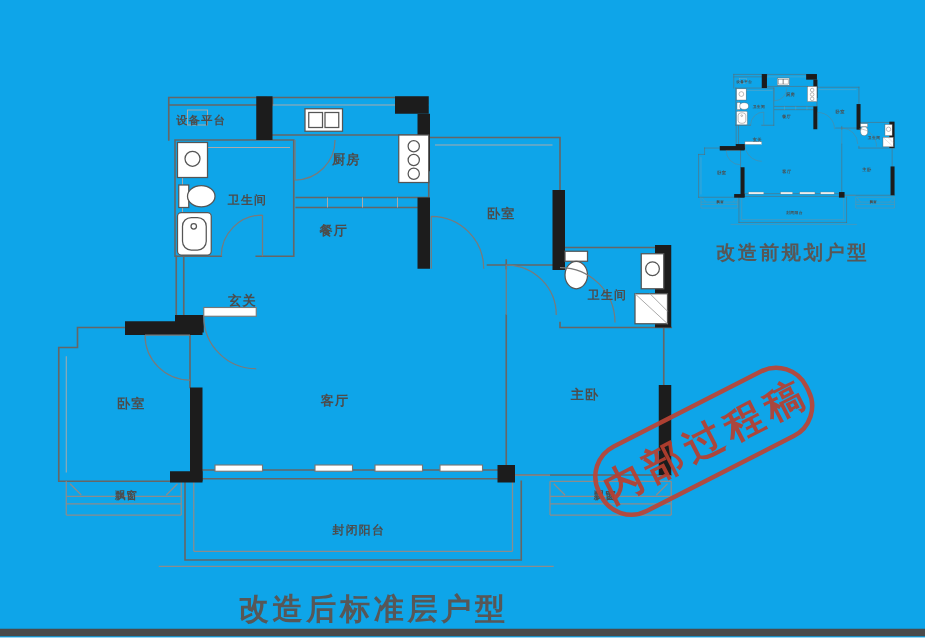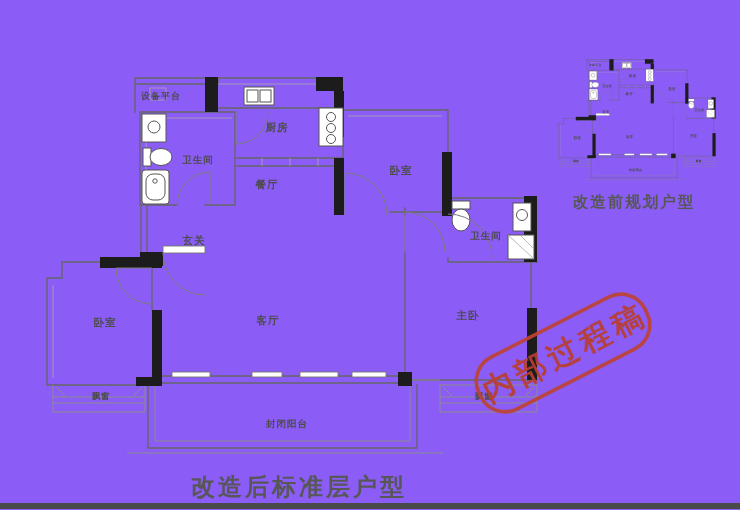--- a/index.html
+++ b/index.html
@@ -1,17 +1,17 @@
 <!DOCTYPE html>
 <html><head>
 <meta charset="utf-8">
 <style>
   html,body{margin:0;padding:0;background:#fff;}
   body{width:740px;height:510px;overflow:hidden;font-family:"DejaVu Sans","Liberation Sans",sans-serif;}
-  .stage{position:relative;width:740px;height:510px;background:#8b5cf6;}
+  .stage{position:relative;width:740px;height:510px;background:#0ea5e9;}
   svg{display:block;}
   
   .w1{stroke:#666;stroke-width:1.3;fill:none;stroke-linecap:square;}
   .w2{stroke:#8c8c8c;stroke-width:1;fill:none;}
   .w3{stroke:#aaa;stroke-width:.8;fill:none;}
   .pier{fill:#1c1c1c;stroke:none;}
   .fx{stroke:#555;stroke-width:1;fill:#fff;}
   .door{stroke:#7a7a7a;stroke-width:1;fill:none;}
   .tick{fill:#fff;stroke:#777;stroke-width:.9;}
   .rm{fill:#4c4c4c;font-size:10.5px;font-weight:600;text-anchor:middle;letter-spacing:1px;}

